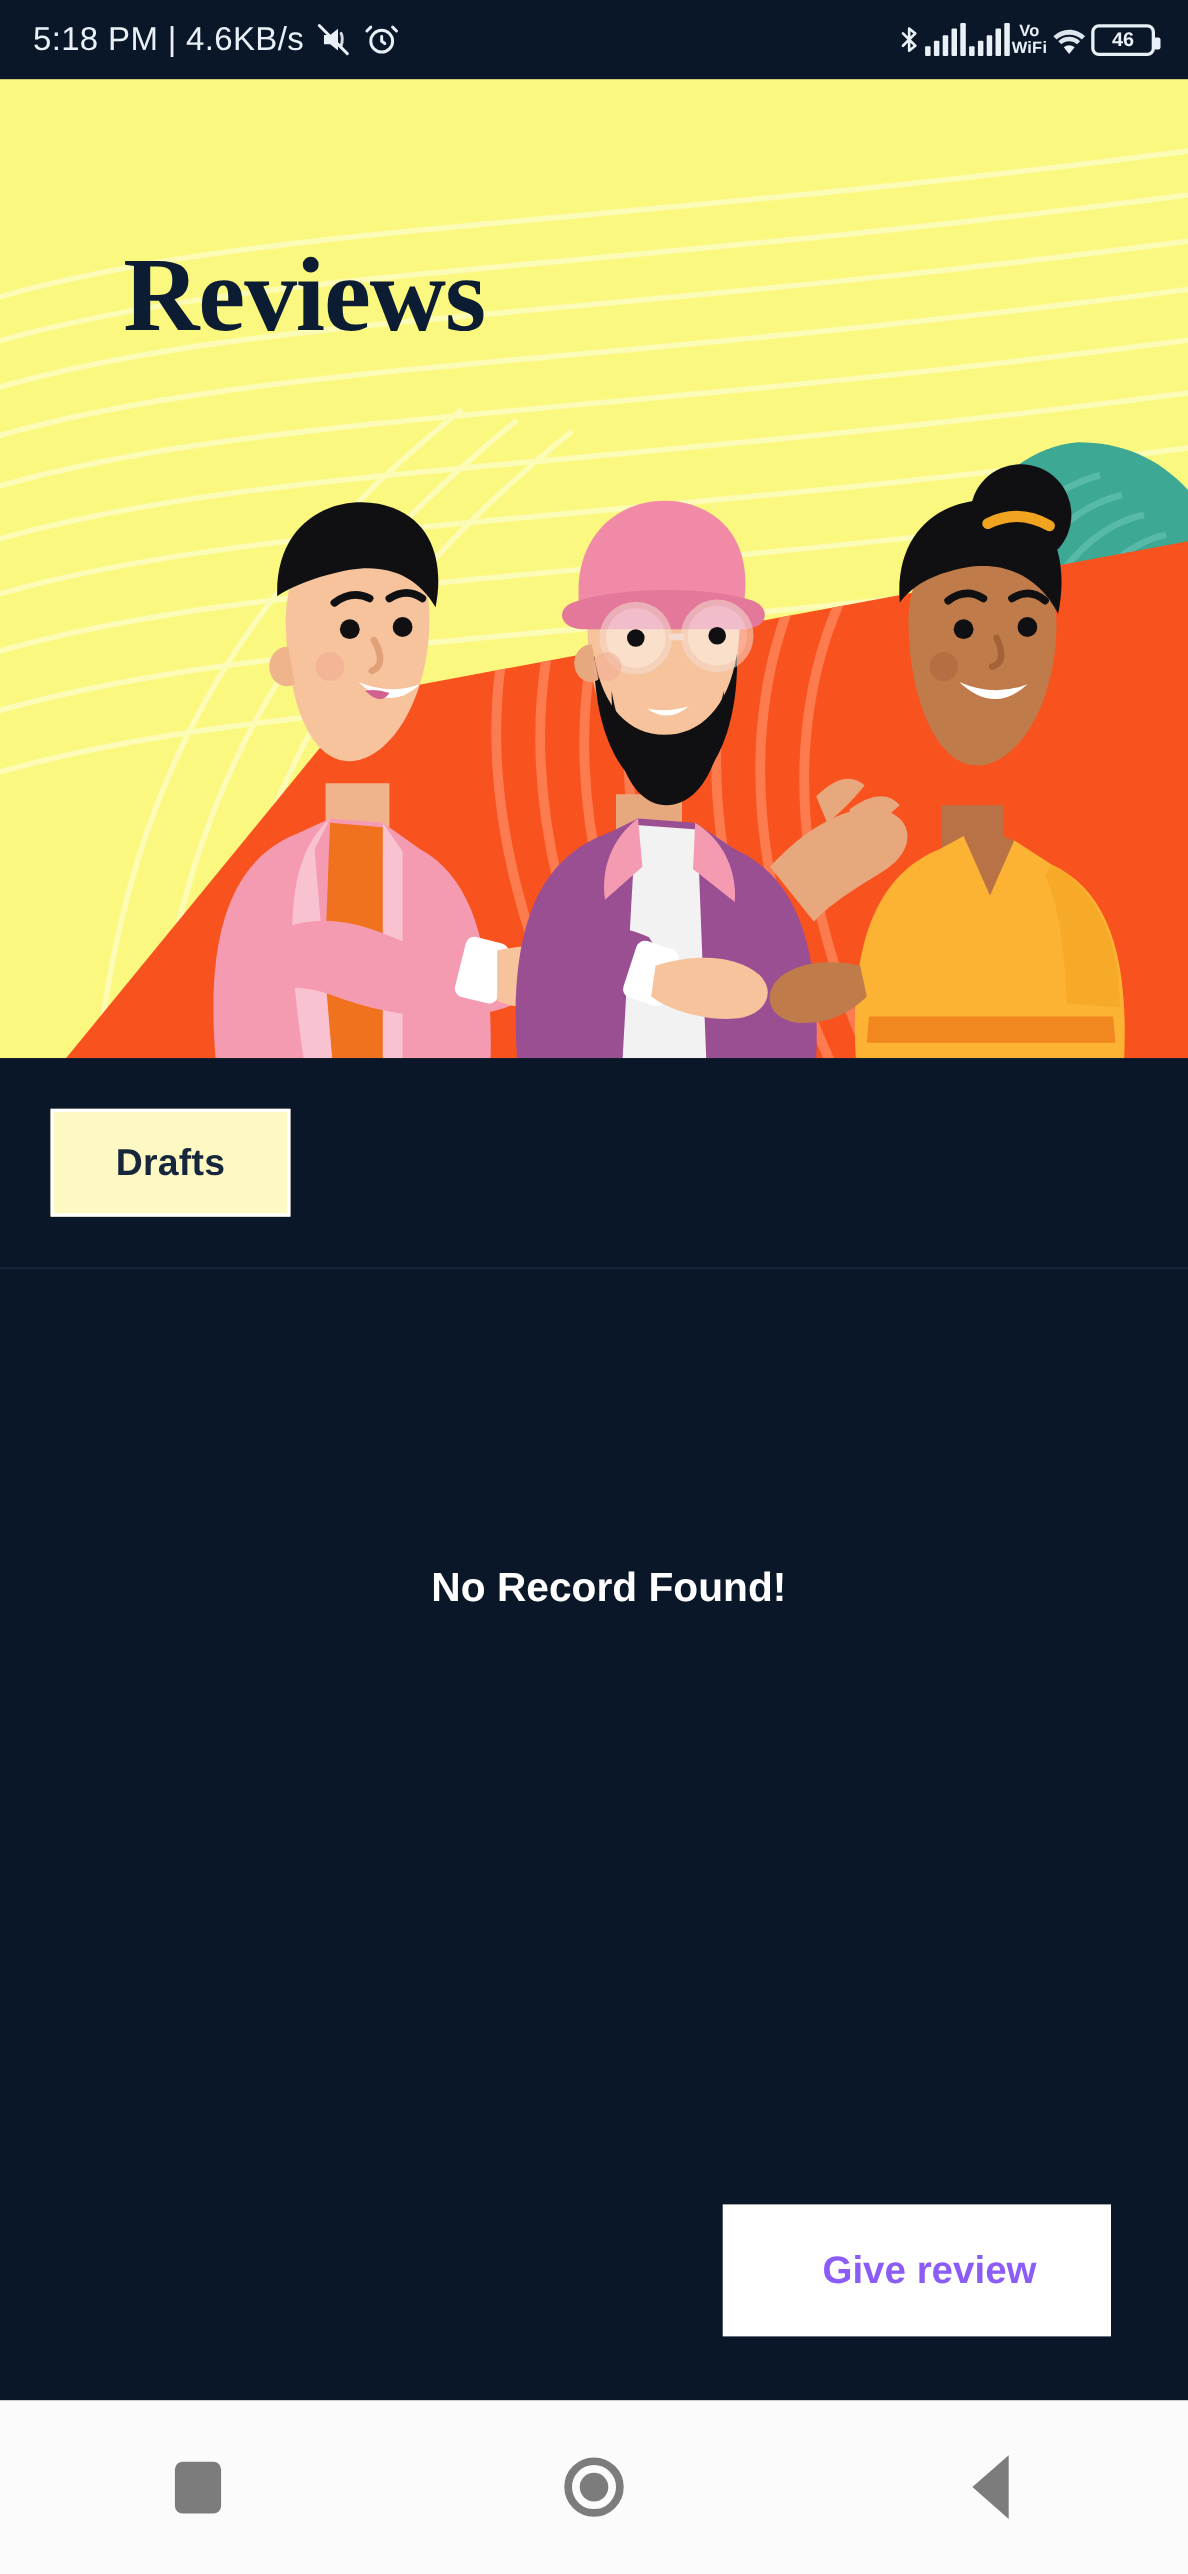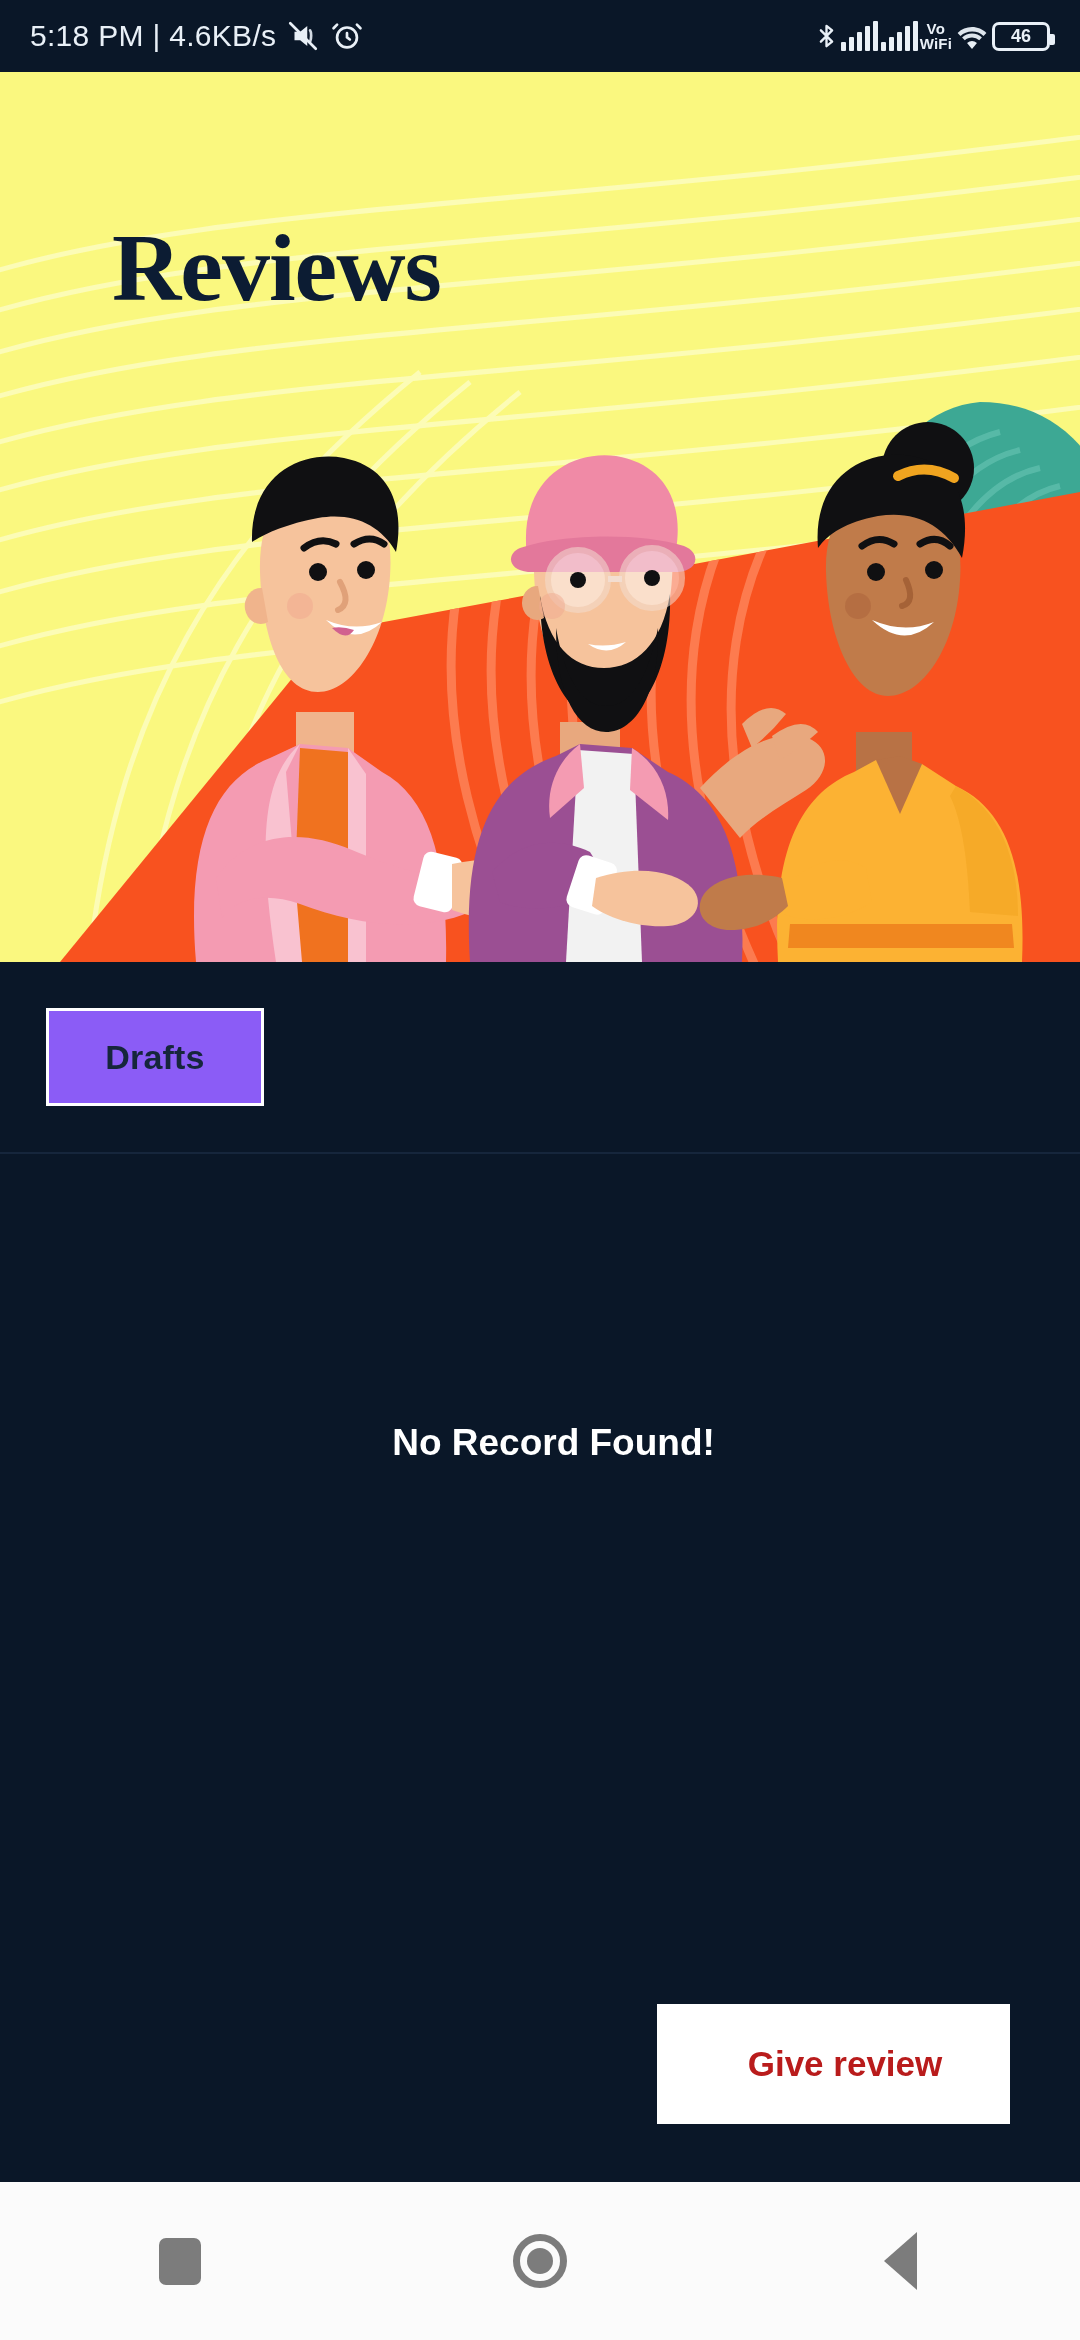--- a/index.html
+++ b/index.html
@@ -58,37 +58,37 @@
     background:#0a1728; display:flex; align-items:center; padding-left:46px; gap:38px;
   }
   .tab{
     height:98px; display:flex; align-items:center; justify-content:center;
     font-size:34px; font-weight:700; letter-spacing:.2px;
     border:3px solid #ffffff; color:#ffffff; background:transparent;
   }
   .tab.w-received{ width:275px; }
   .tab.w-sent{ width:130px; }
   .tab.w-drafts{ width:218px; }
-  .tab.active{ background:#8b5cf6; color:#16263c; border-color:#ffffff; }
+  .tab.active{ background:#fef9c3; color:#16263c; border-color:#ffffff; }
 
   
   .content{
     position:absolute; top:1152px; left:0; width:1080px; height:1030px;
     background:#0a1728;
   }
   .content-divider{
     position:absolute; top:0; left:0; width:1080px; height:2px; background:#16263c;
   }
   .empty{
     position:absolute; top:270px; left:0; width:1080px; text-align:center;
     font-size:37px; color:#ffffff; font-weight:700;padding-left:27px;
   }
   .give-review{
     position:absolute; left:657px; top:852px; width:353px; height:120px;
-    background:#ffffff; color:#b91c1c; font-size:35px; font-weight:700;
+    background:#ffffff; color:#8b5cf6; font-size:35px; font-weight:700;
     display:flex; align-items:center; justify-content:center; border:none;
     font-family:"Liberation Sans", sans-serif;
     padding-left:23px;
   }
 
   
   .navbar{
     position:absolute; bottom:0; left:0; width:1080px; height:158px;
     background:#fbfbfb; display:flex; align-items:center; justify-content:space-around;
   }

